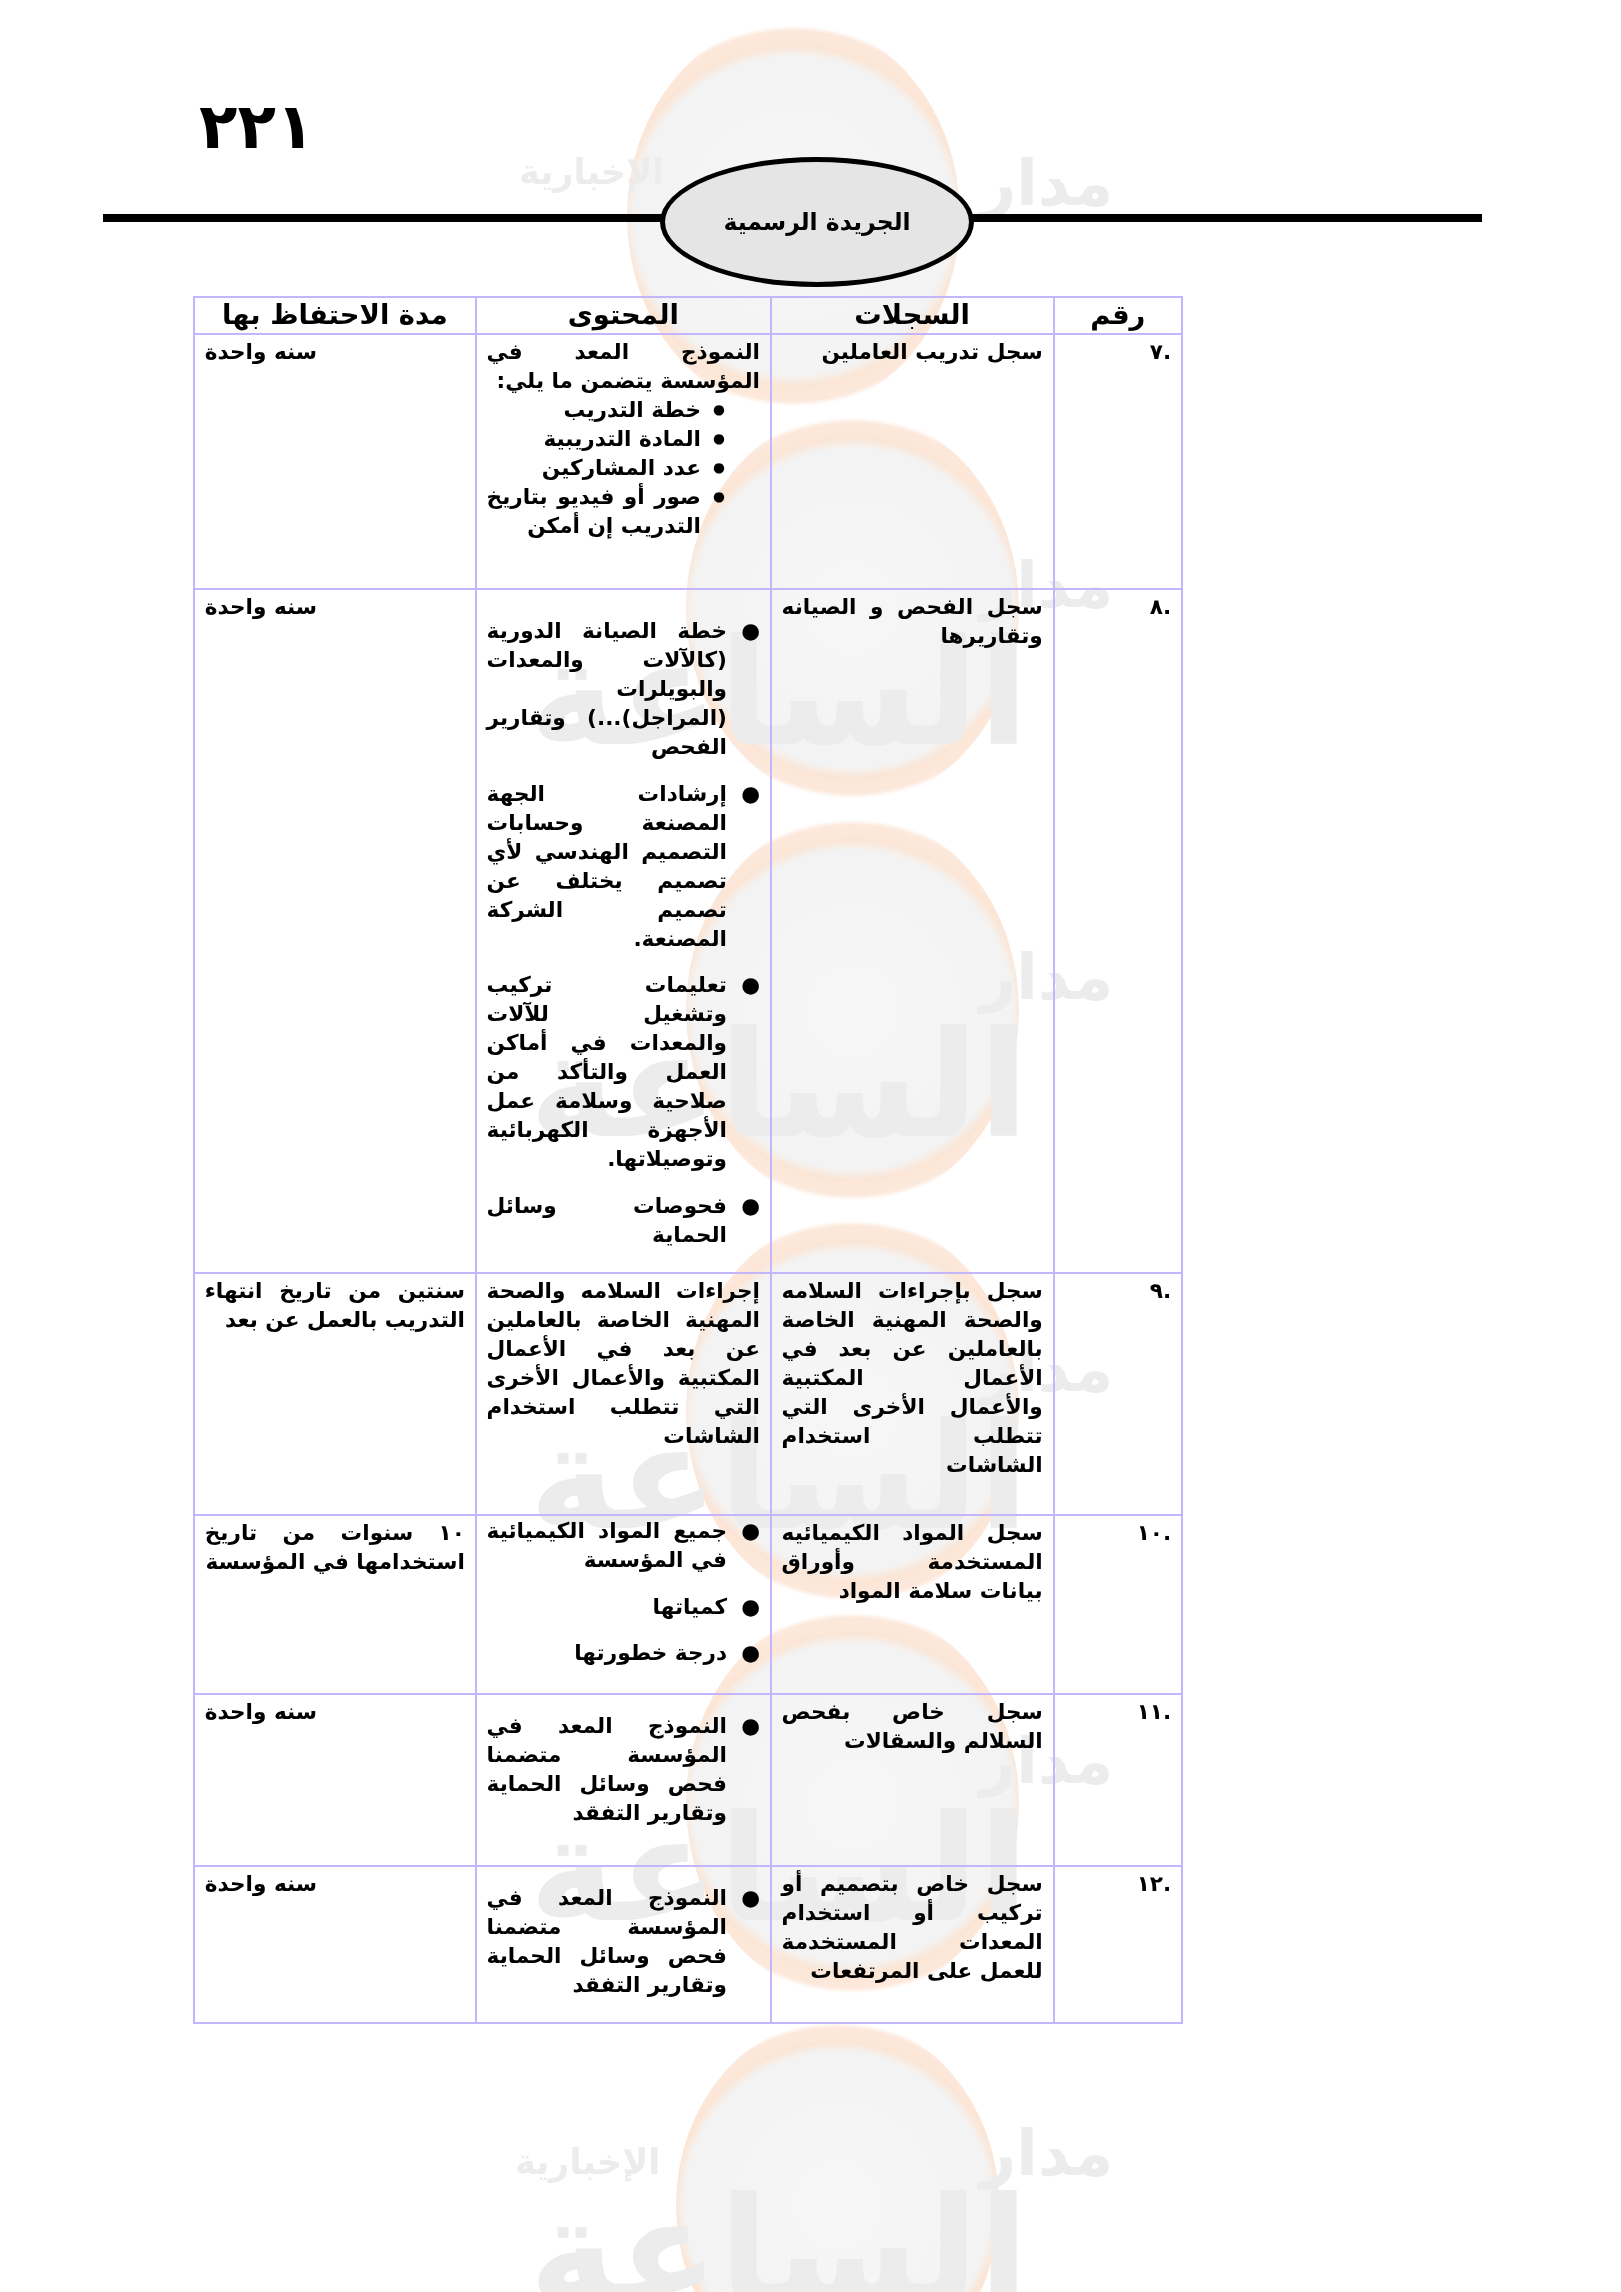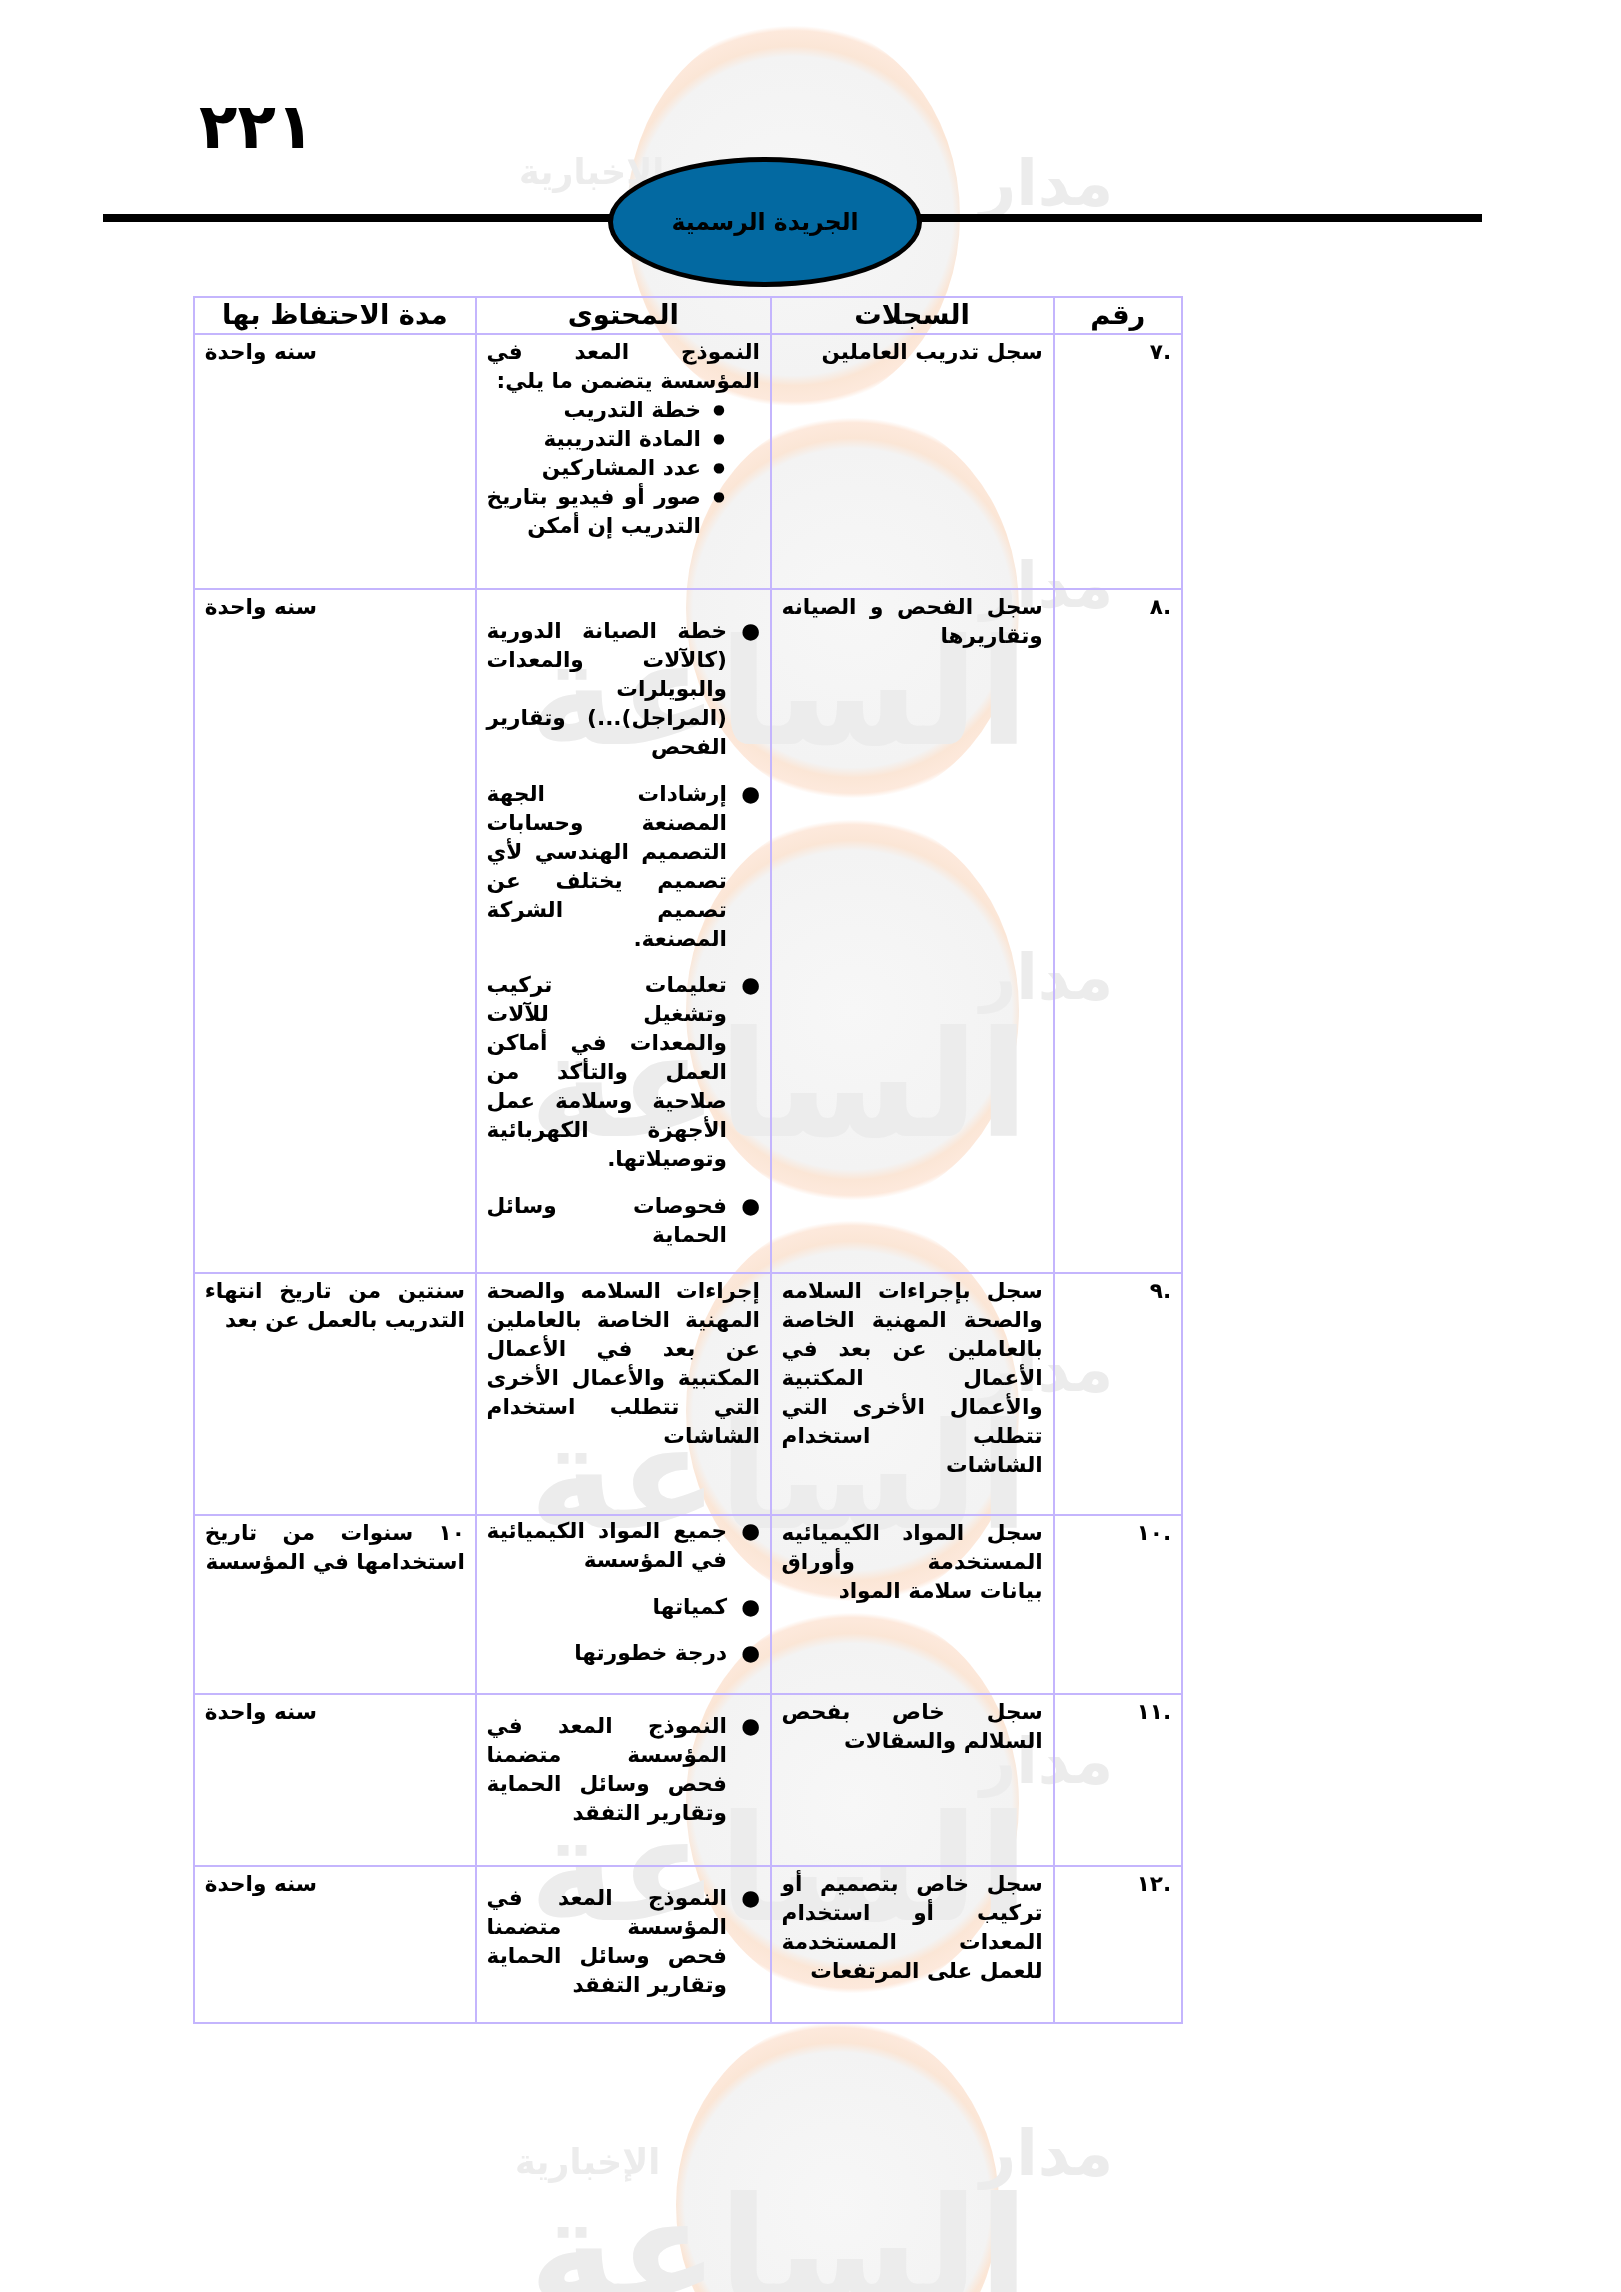--- a/index.html
+++ b/index.html
@@ -18,22 +18,22 @@
   .wm-text { position:absolute; color:#ececec; font-family:"DejaVu Sans", sans-serif; font-weight:bold; }
 
   .page-number {
     position:absolute; left:199px; top:90px; font-size:63px; font-weight:bold;
     font-family:"DejaVu Sans", sans-serif; letter-spacing:5.9px; direction:rtl;
   }
   .header-line {
     position:absolute; left:103px; top:214px; width:1379px; height:7.8px; background:#000;
   }
   .header-oval {
-    position:absolute; left:608px; top:157px; width:304px; height:120px;
-    border:5.9px solid #000; border-radius:50%; background:#0369a1;
+    position:absolute; left:660px; top:157px; width:304px; height:120px;
+    border:5.9px solid #000; border-radius:50%; background:#e5e5e5;
     display:flex; align-items:center; justify-content:center;
   }
   .header-oval span { font-size:23.5px; font-weight:bold; direction:rtl; }
 
   table.records {
     position:absolute; left:193px; top:296px; width:990px;
     border-collapse:collapse; direction:rtl; table-layout:fixed;
   }
   table.records td, table.records th {
     border:2px solid #c4b5fd; vertical-align:top; padding:2px 9.8px;

